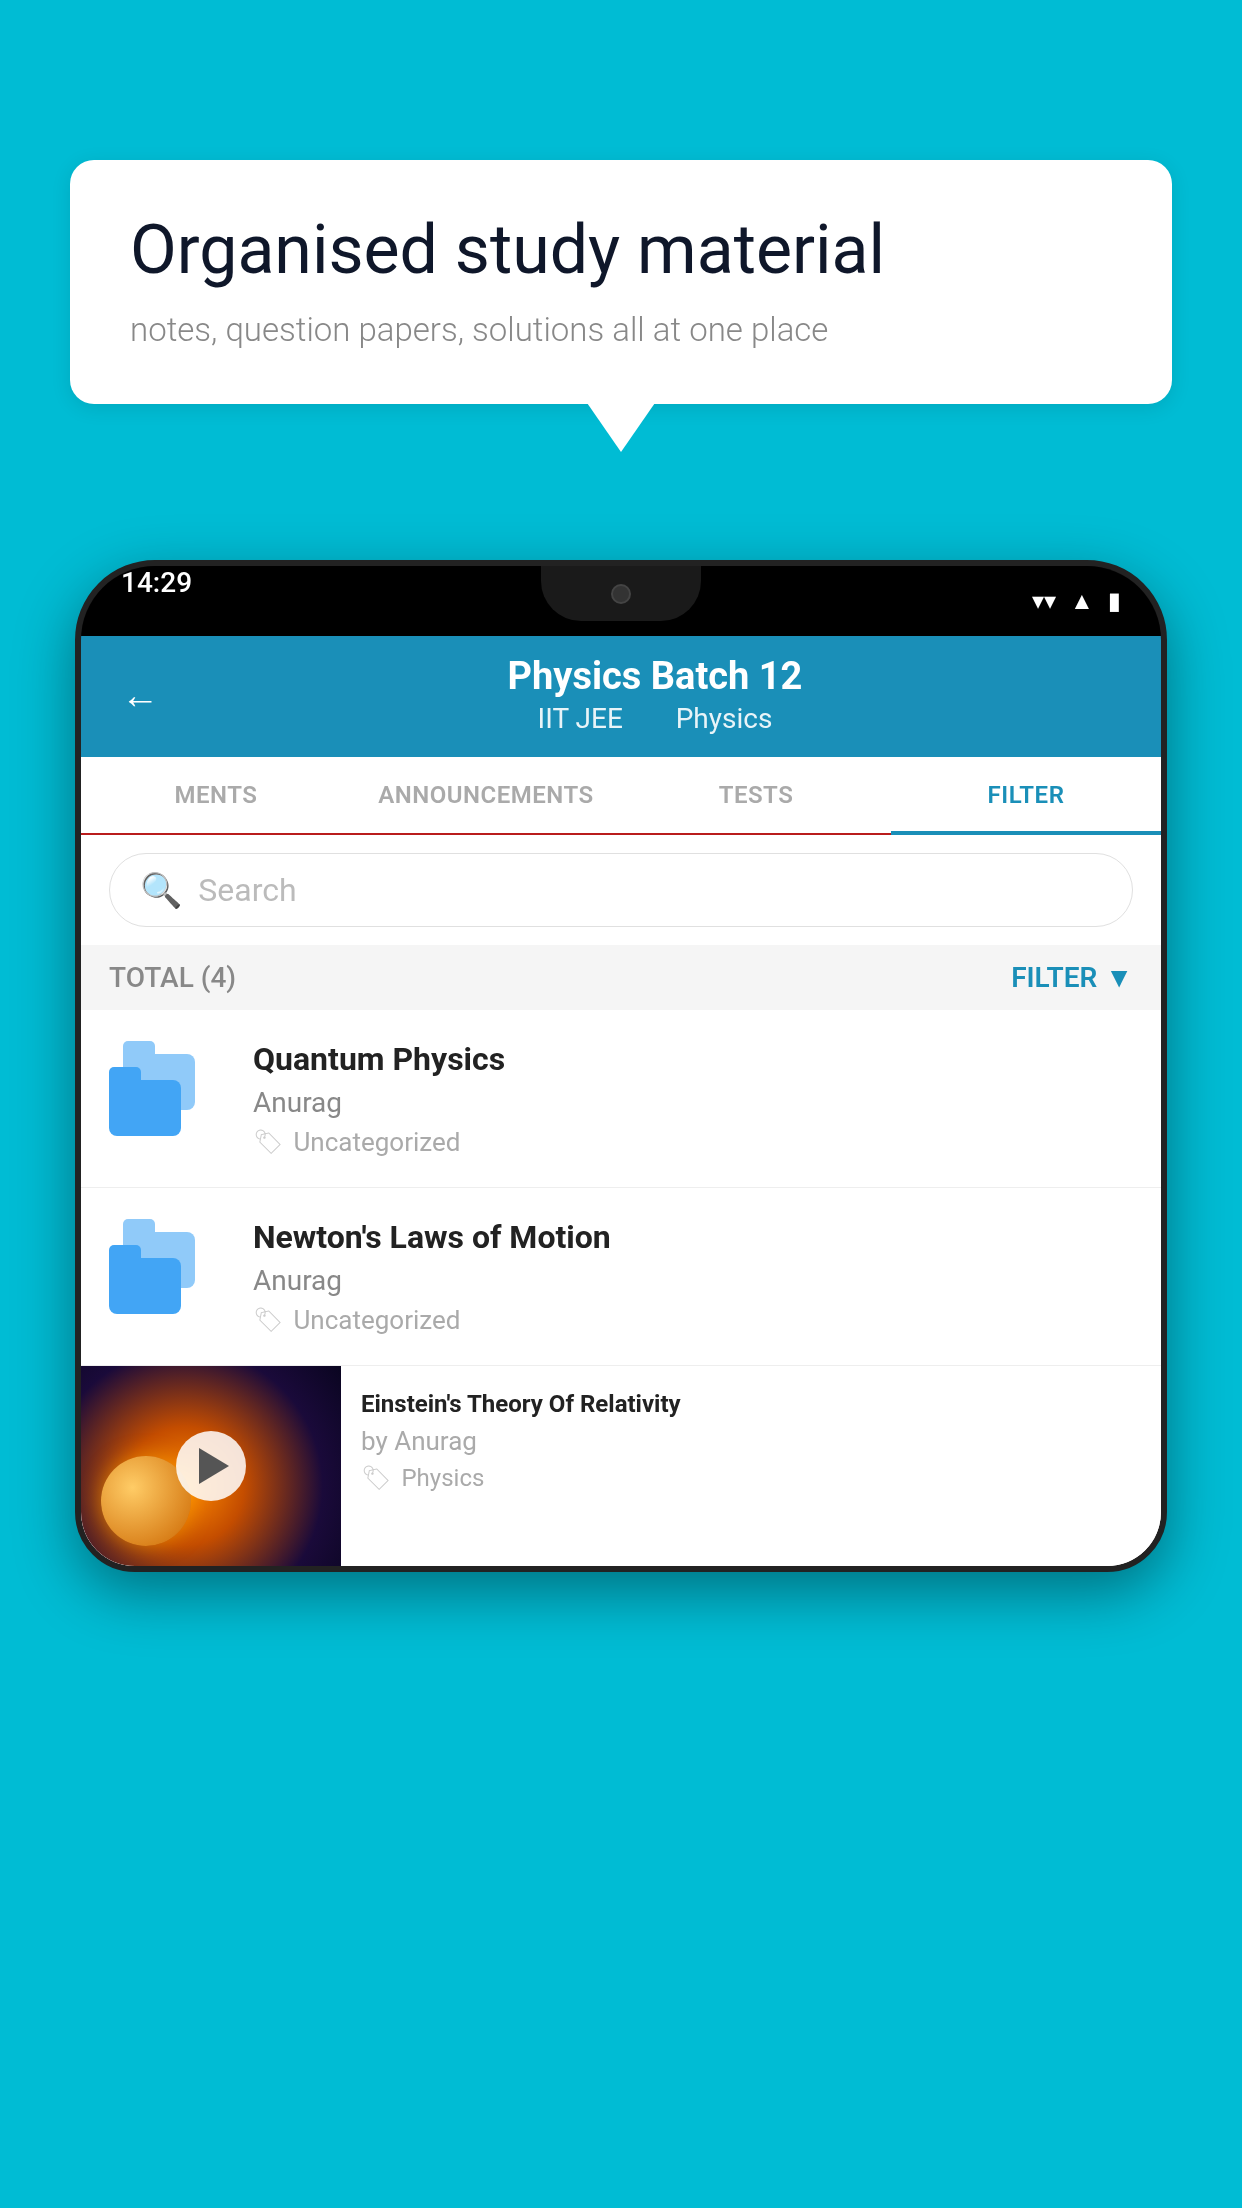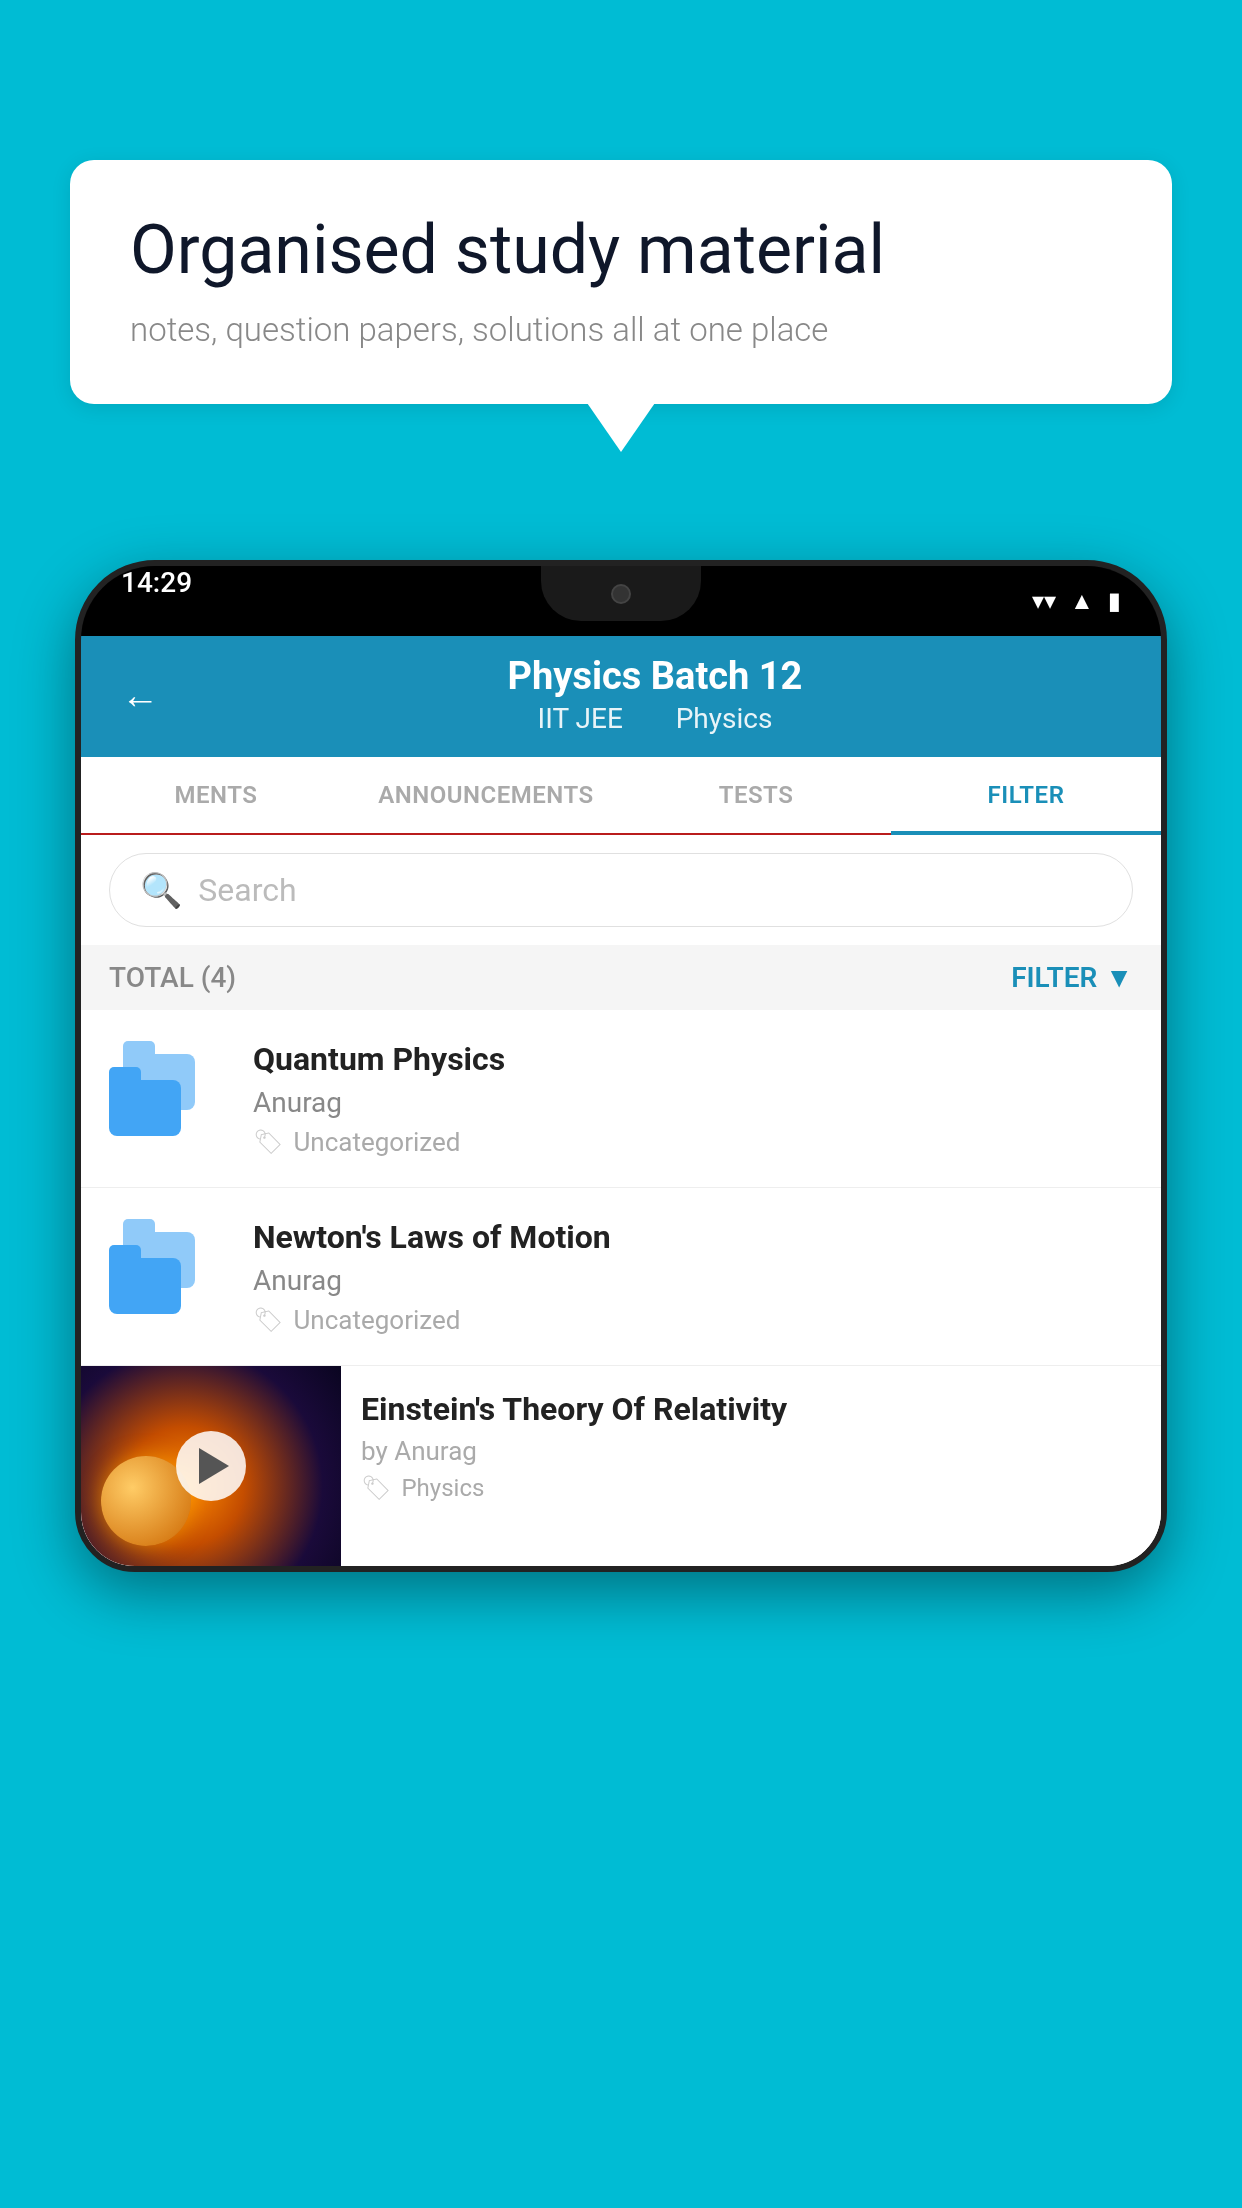--- a/index.html
+++ b/index.html
@@ -311,21 +311,21 @@
       border-top: 18px solid transparent;
       border-bottom: 18px solid transparent;
       border-left: 30px solid #555;
       margin-left: 6px;
     }
     .thumb-info {
       flex: 1;
       padding: 24px 20px;
     }
     .thumb-info .video-title {
-      font-size: 32px;
+      font-size: 24px;
     }
     .thumb-info .video-author {
       font-size: 26px;
       color: #aaa;
     }
     .thumb-info .video-tag {
       font-size: 24px;
     }
 
     

